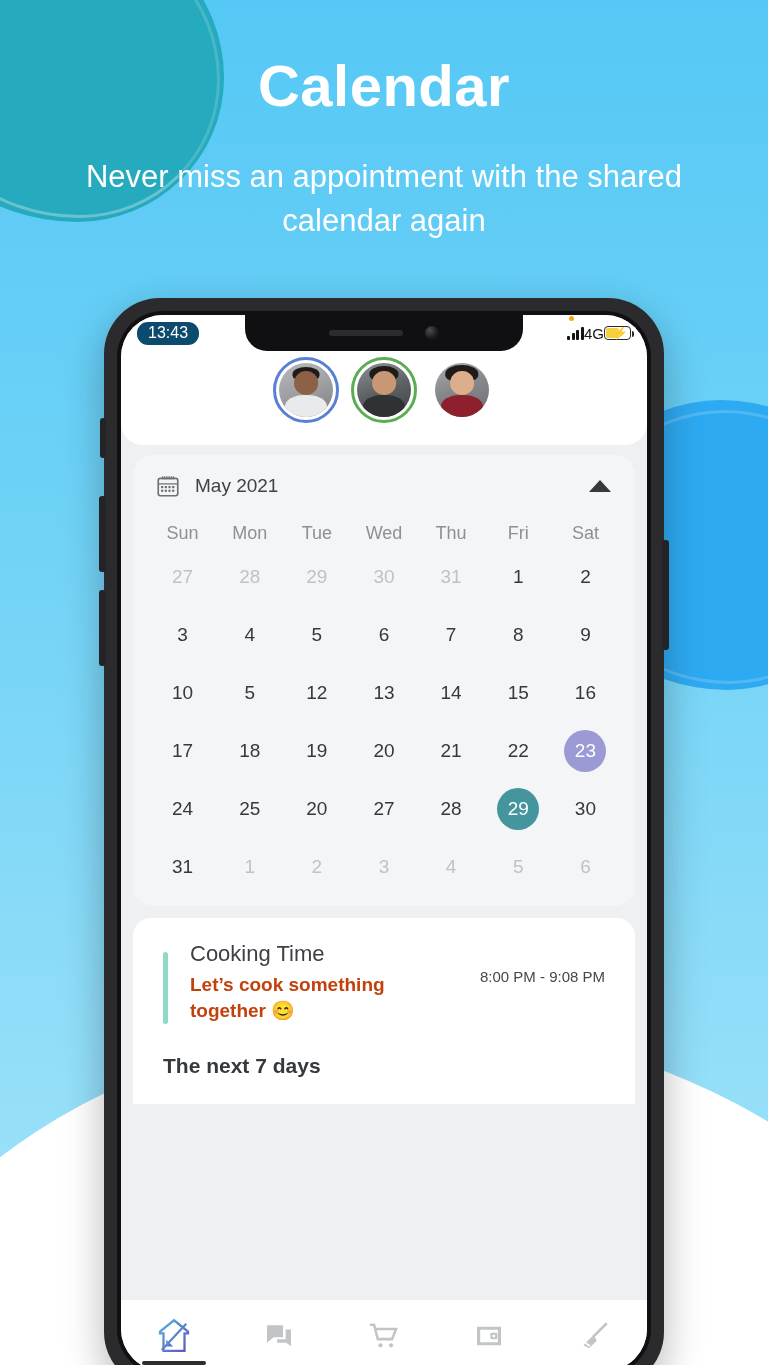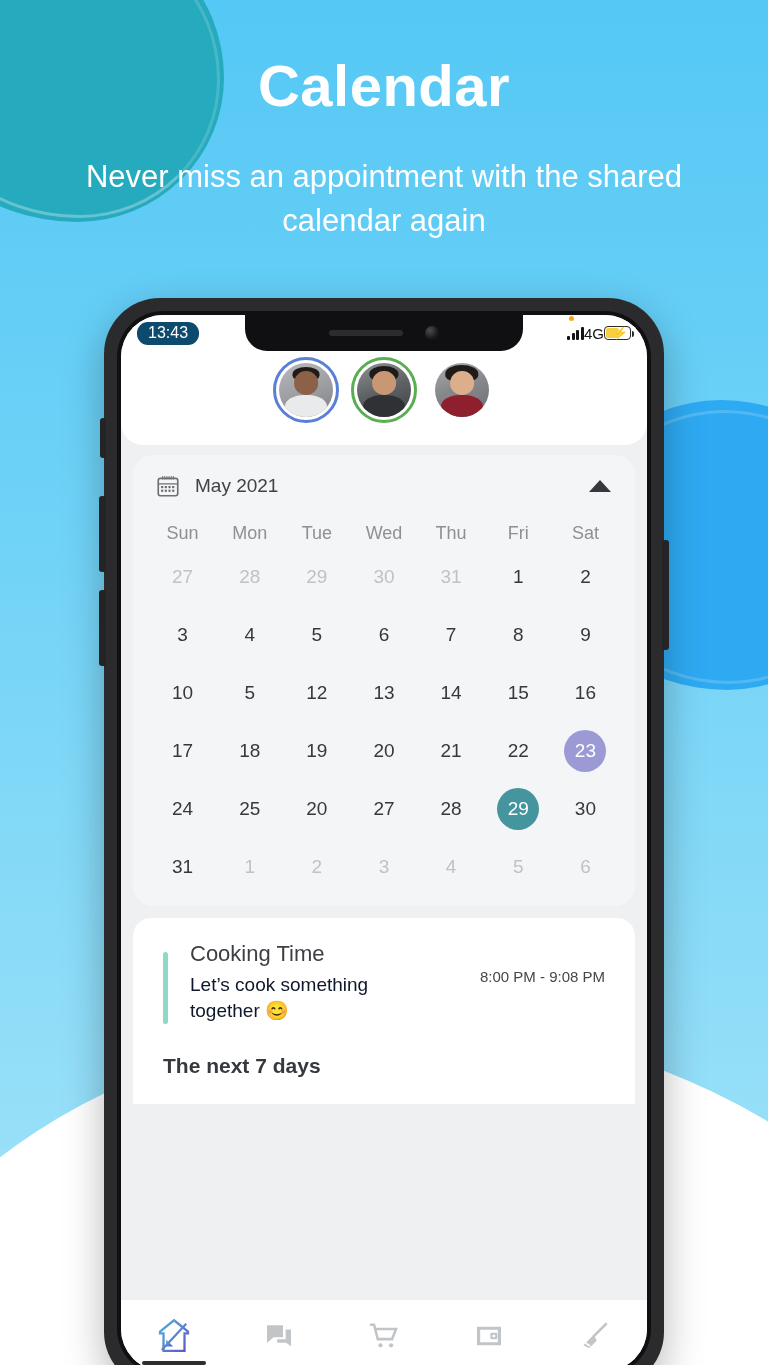--- a/index.html
+++ b/index.html
@@ -292,21 +292,21 @@
     padding: 20px 20px 0;
   }
   .event-row { display: flex; align-items: flex-start; justify-content: flex-end; }
   .event-bar {
     width: 5px; align-self: stretch; min-height: 52px;
     background: #8fd9c8; border-radius: 3px;
     margin: 14px 22px 0 10px;
   }
   .event-body { flex: 1; min-width: 0; padding-top: 2px; }
   .event-title { font-size: 22px; color: #3c3f43; font-weight: 400; line-height: 1.25; }
-  .event-desc { font-size: 19px; color: #0f172a; line-height: 1.38; margin-top: 4px; max-width: 230px; }
+  .event-desc { font-size: 19px; color: #c2410c; line-height: 1.38; margin-top: 4px; max-width: 230px; font-weight: bold; }
   .event-time { font-size: 15px; color: #44474b; white-space: nowrap; padding: 30px 10px 0 0; margin-left: 8px; }
 
   .next7 {
     font-size: 21px; font-weight: 700; color: #35383c;
     padding: 30px 0 26px 10px;
   }
 
   
   .bottom-nav {
     position: absolute; left: 0; right: 0; bottom: 0;

